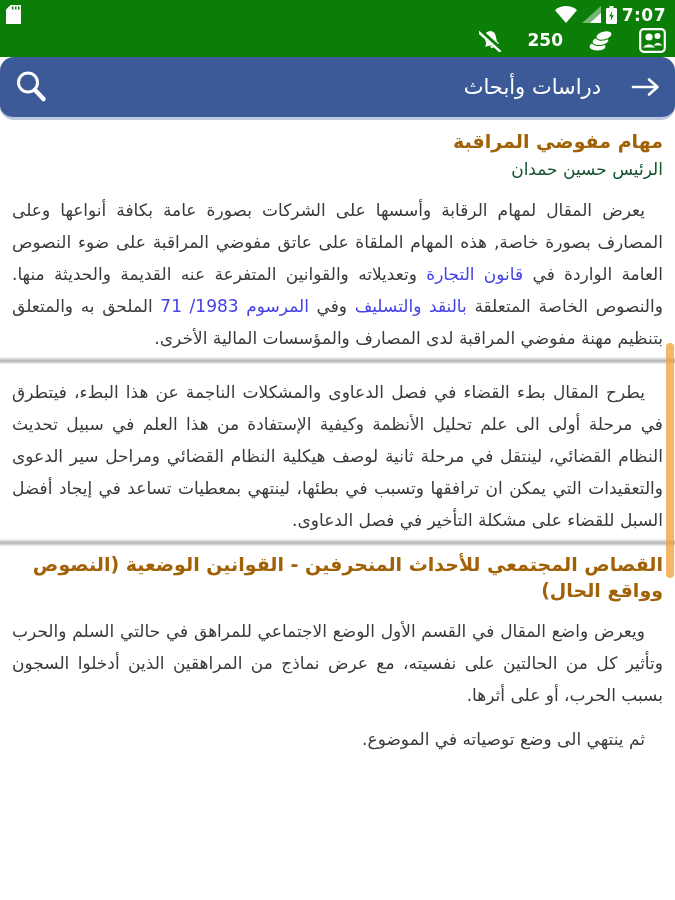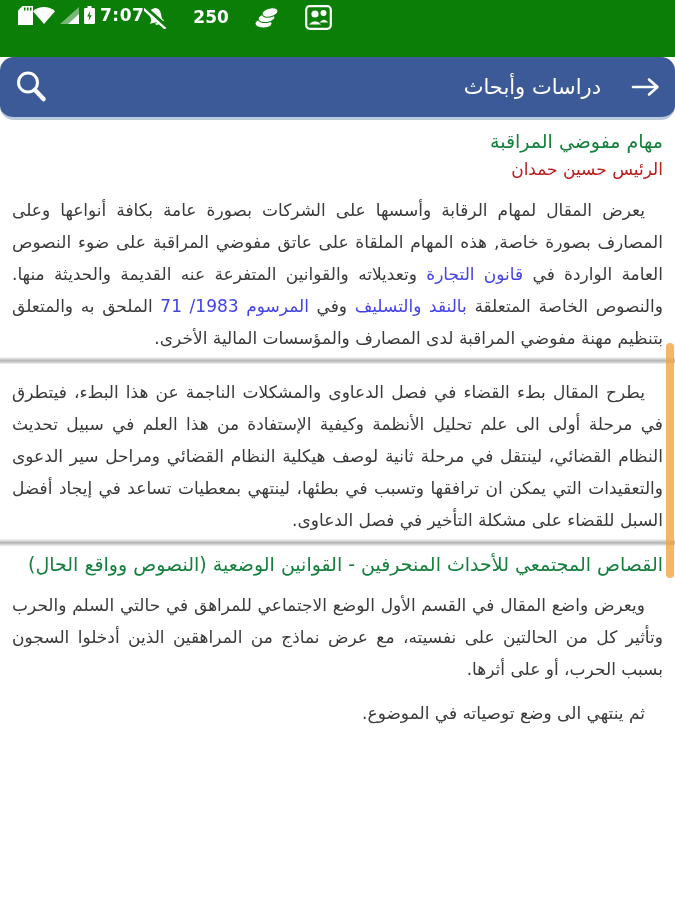--- a/index.html
+++ b/index.html
@@ -9,22 +9,22 @@
     background:#ffffff;
     direction:rtl;
   }
 
   
   .status-bar {
     background:#0a7e07;
     height:57px;
     color:#fff;
     direction:ltr;
-    display:flex; flex-direction:row;
-    padding:3px 9px 4px 18px;
+    display:flex; flex-direction:column;
+    padding:3px 9px 4px 6px;
   }
   .sb-row { display:flex; align-items:center; }
   .sb-row1 { justify-content:space-between; height:24px; }
   .sb-right, .sb-left { display:flex; align-items:center; gap:5px; }
   .sb-time { font-size:17px; font-weight:bold; letter-spacing:0.5px; }
   .sb-row2 { justify-content:flex-end; height:26px; gap:25px; margin-top:1px; }
   .sb-count { font-size:17px; font-weight:bold; }
   .icon { display:inline-flex; align-items:center; justify-content:center; }
 
   
@@ -44,25 +44,25 @@
   
   .content {
     position:relative;
     height:780px;
     overflow:hidden;
     background:#fff;
   }
   .article { padding:0 10px; }
   .article:first-child { padding-top:6px; }
   .article-title {
-    font-size:19px; font-weight:normal; color:#15803d;
+    font-size:19px; font-weight:bold; color:#a16207;
     line-height:26px; padding:2px 2px 0 2px;
   }
   .article-author {
-    font-size:17px; color:#b91c1c; line-height:26px; padding:2px 2px 0 2px;
+    font-size:17px; color:#14532d; line-height:26px; padding:2px 2px 0 2px;
   }
   .article-para {
     font-size:17px; color:#3a3a3a; line-height:32px;
     text-align:justify; text-indent:18px; padding:0 2px;margin-top:12px;
   }
   .inline-link { color:#4242e8; text-decoration:none; cursor:pointer; }
   .divider {
     height:7px; margin:3px 0;
     background:linear-gradient(180deg,#fbfbfb 0%,#d2d2d2 30%,#b4b4b4 55%,#dedede 85%,#f2f2f2 100%);
   }

